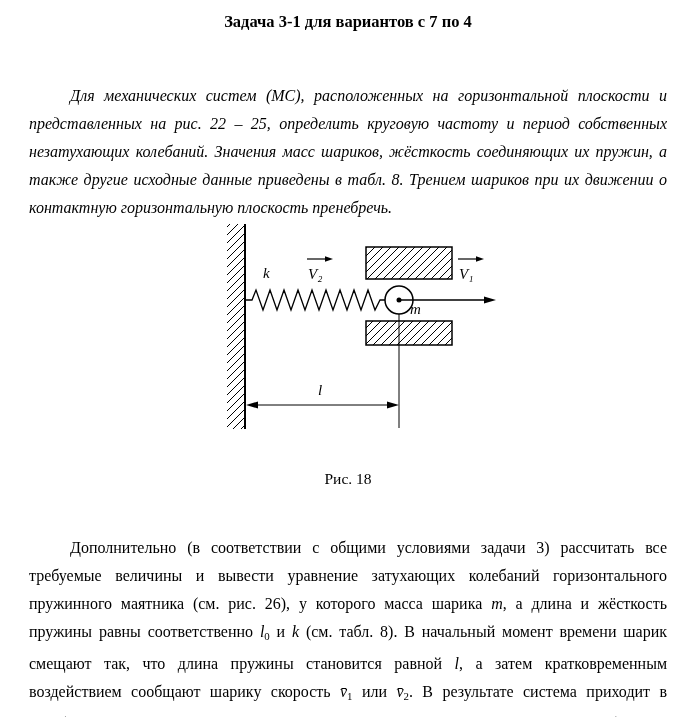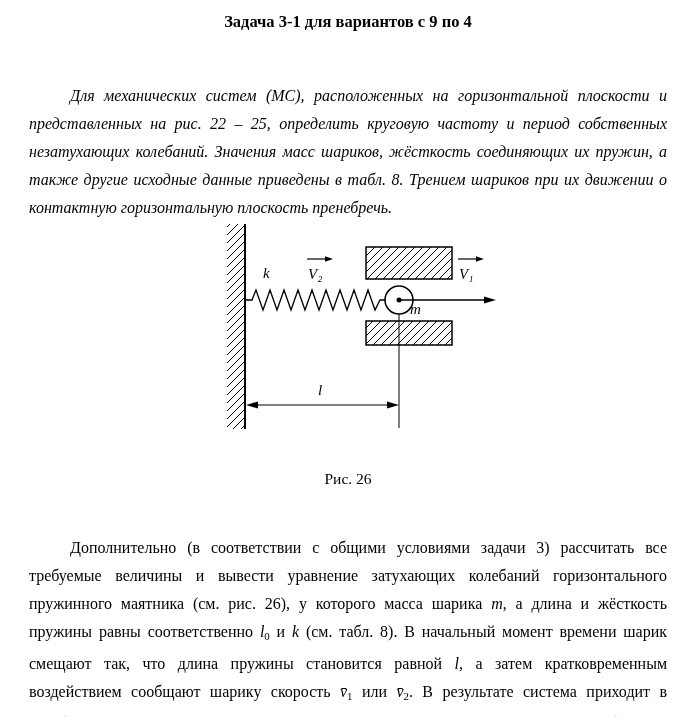--- a/index.html
+++ b/index.html
@@ -25,21 +25,21 @@
   .figure-svg text { font-family:"Liberation Serif", serif; font-size:15px; fill:#000; }
   .figure-svg text.var { font-style:italic; }
   .it { font-style:italic; }
   .sb { font-size:0.68em; vertical-align:-0.28em; }
 </style>
 </head>
 <body>
 
 <div class="page">
 
-  <div class="title">Задача 3-1 для вариантов с 9 по 4</div>
+  <div class="title">Задача 3-1 для вариантов с 7 по 4</div>
 
   <p class="para" id="para1">Для механических систем (МС), расположенных на горизонтальной плоскости и представленных на рис. 22 – 25, определить круговую частоту и период собственных незатухающих колебаний. Значения масс шариков, жёсткость соединяющих их пружин, а также другие исходные данные приведены в табл. 8. Трением шариков при их движении о контактную горизонтальную плоскость пренебречь.</p>
 
   <svg class="figure-svg" width="696" height="215" viewBox="0 0 696 215">
     <defs>
       <pattern id="hatch" width="8" height="8" patternUnits="userSpaceOnUse">
         <path d="M0,8 l8,-8 M-2,2 l4,-4 M6,10 l4,-4" stroke="#000" stroke-width="1"></path>
       </pattern>
     </defs>
 
@@ -70,17 +70,17 @@
     <polygon points="246,183 258,179.5 258,186.5" fill="#000"></polygon>
     <polygon points="399,183 387,179.5 387,186.5" fill="#000"></polygon>
 
     <text class="var" x="263" y="56">k</text>
     <text class="var" x="308" y="57">V₂</text>
     <text class="var" x="459" y="57">V₁</text>
     <text class="var" x="410" y="92">m</text>
     <text class="var" x="318" y="173">l</text>
   </svg>
 
-  <div class="caption">Рис. 26</div>
+  <div class="caption">Рис. 18</div>
 
   <p class="para" id="para2"><span>Дополнительно (в соответствии с общими условиями задачи 3) рассчитать все требуемые величины и вывести уравнение затухающих колебаний горизонтального пружинного маятника (см. рис. 26), у которого масса шарика </span><span class="it">m</span><span>, а длина и жёсткость пружины равны соответственно </span><span class="it">l</span><span class="sb">0</span><span> и </span><span class="it">k</span><span> (см. табл. 8). В начальный момент времени шарик смещают так, что длина пружины становится равной </span><span class="it">l</span><span>, а затем кратковременным воздействием сообщают шарику скорость </span><span class="it">v̄</span><span class="sb">1</span><span> или </span><span class="it">v̄</span><span class="sb">2</span><span>. В результате система приходит в колебательное движение в горизонтальном направлении. Трением шарика о боковую поверхность пренебречь.</span></p>
 
 </div>
 
 </body></html>

